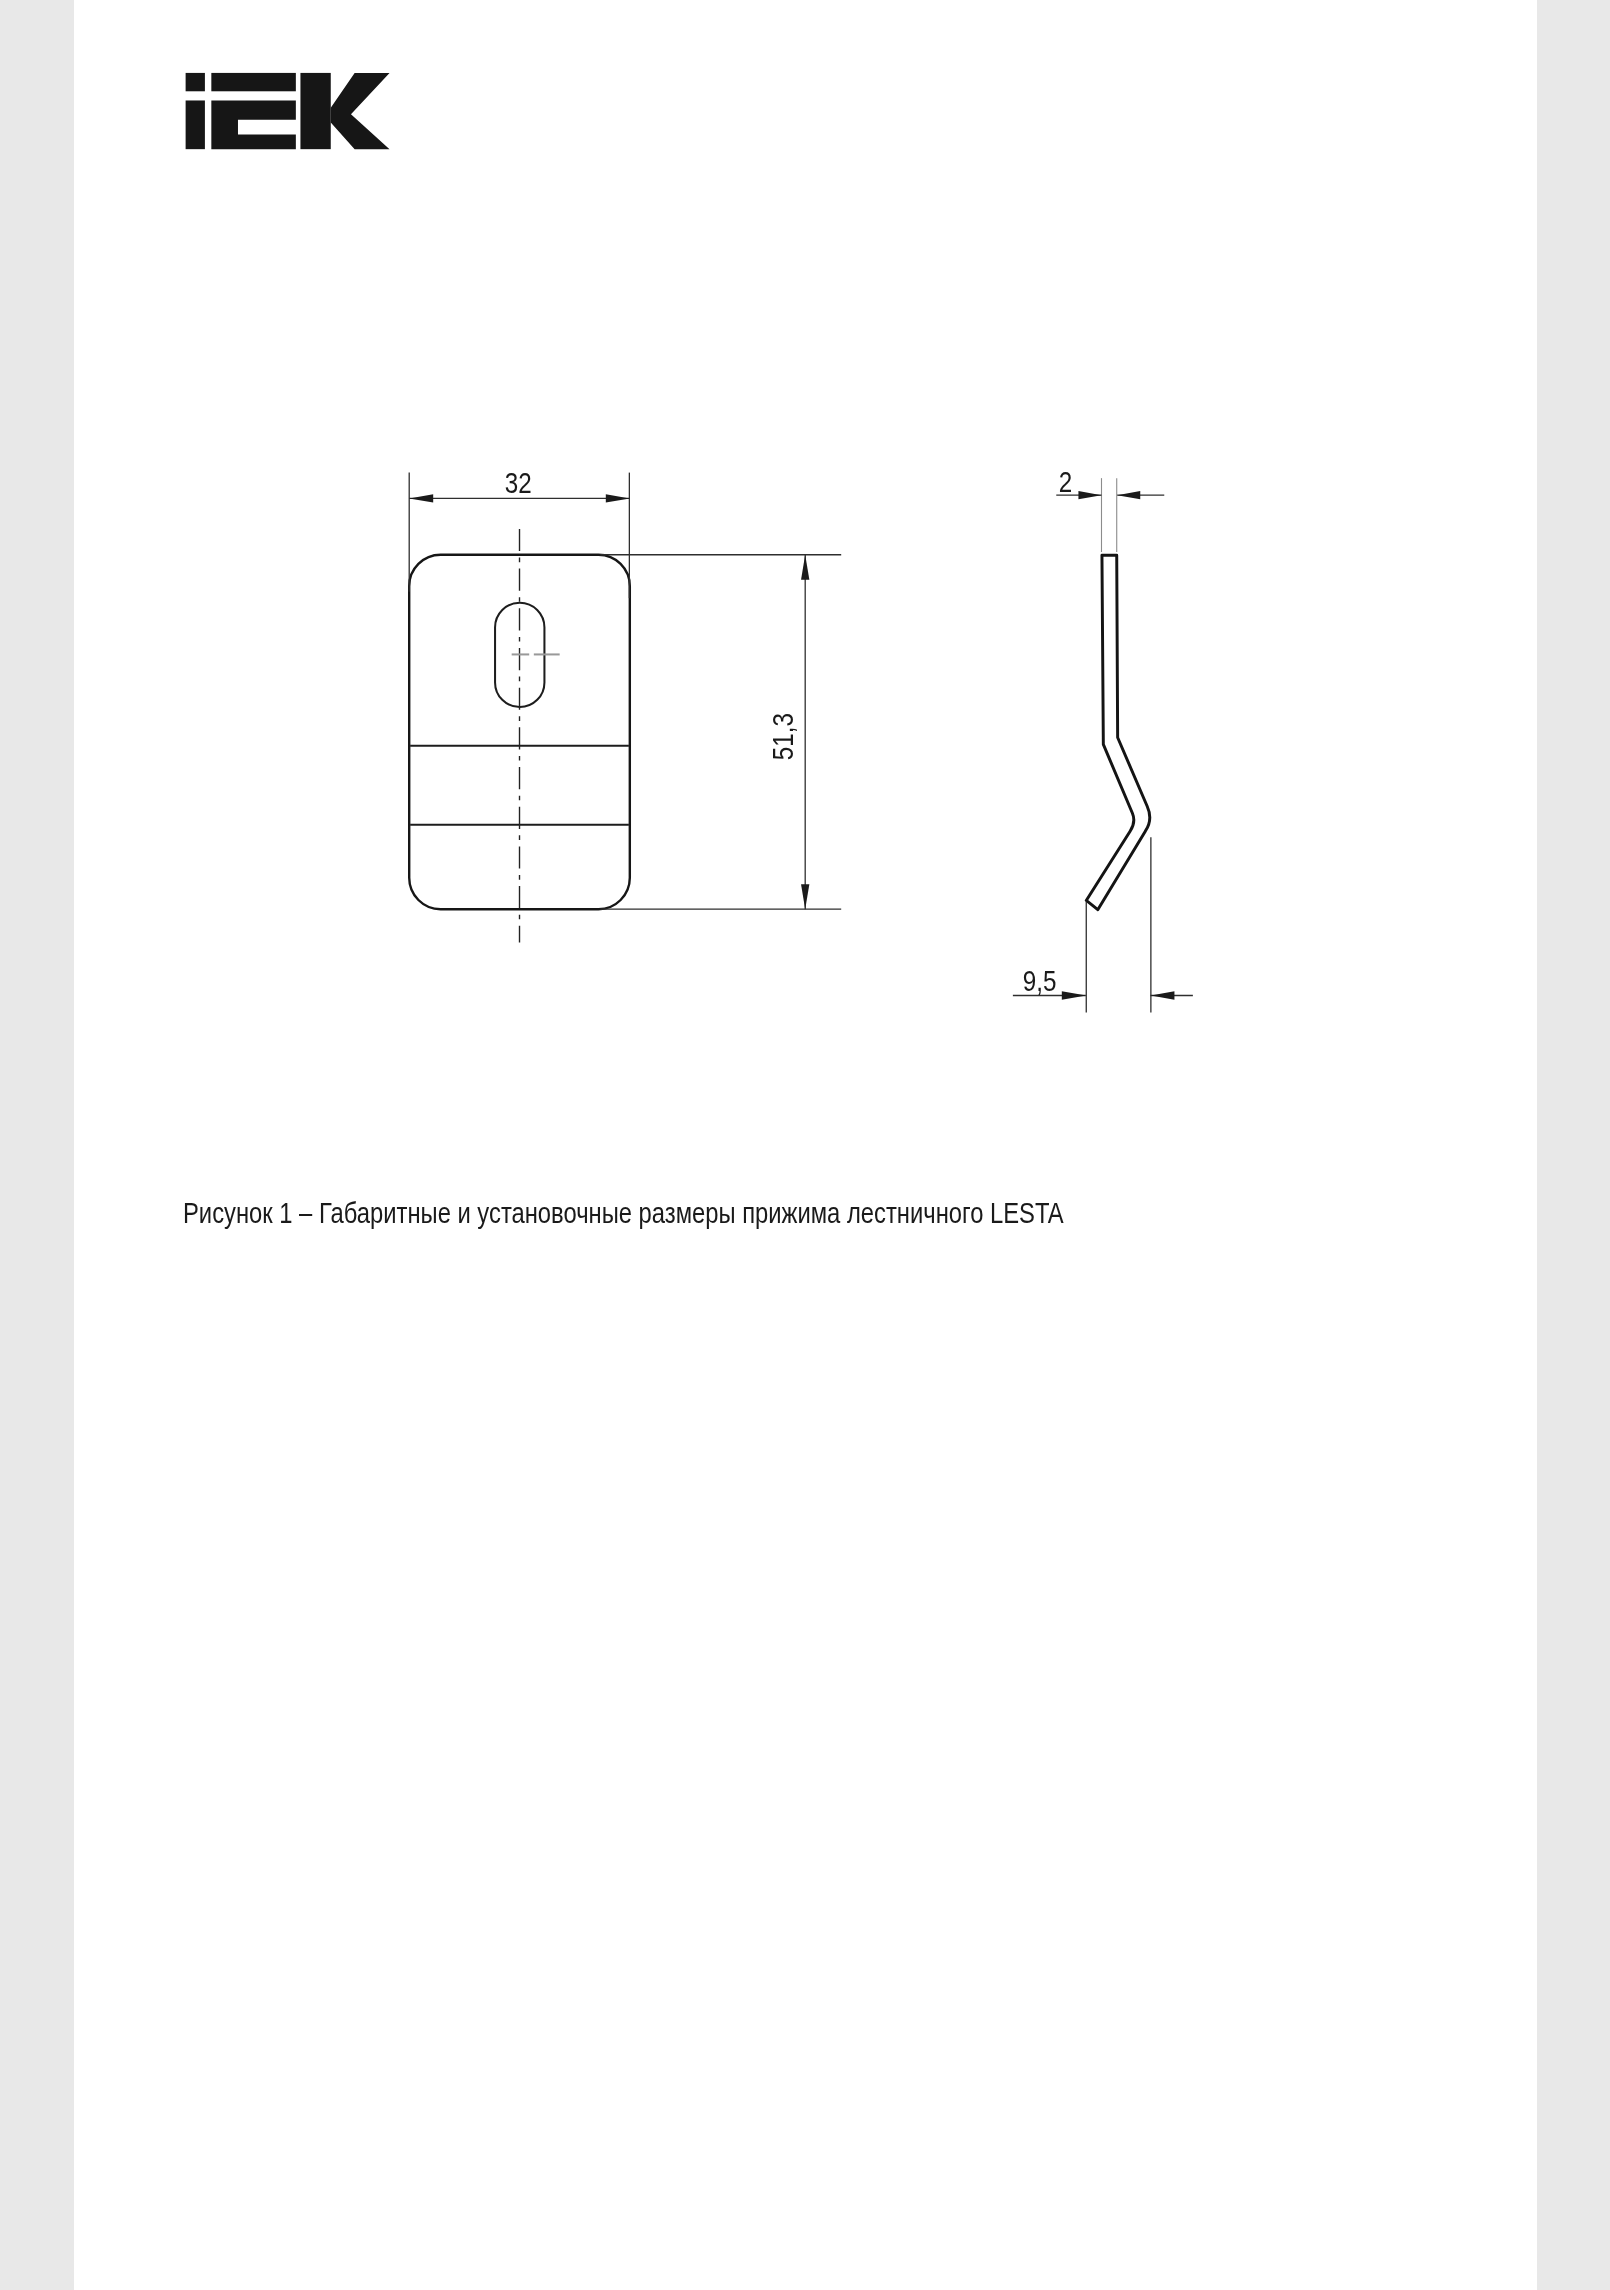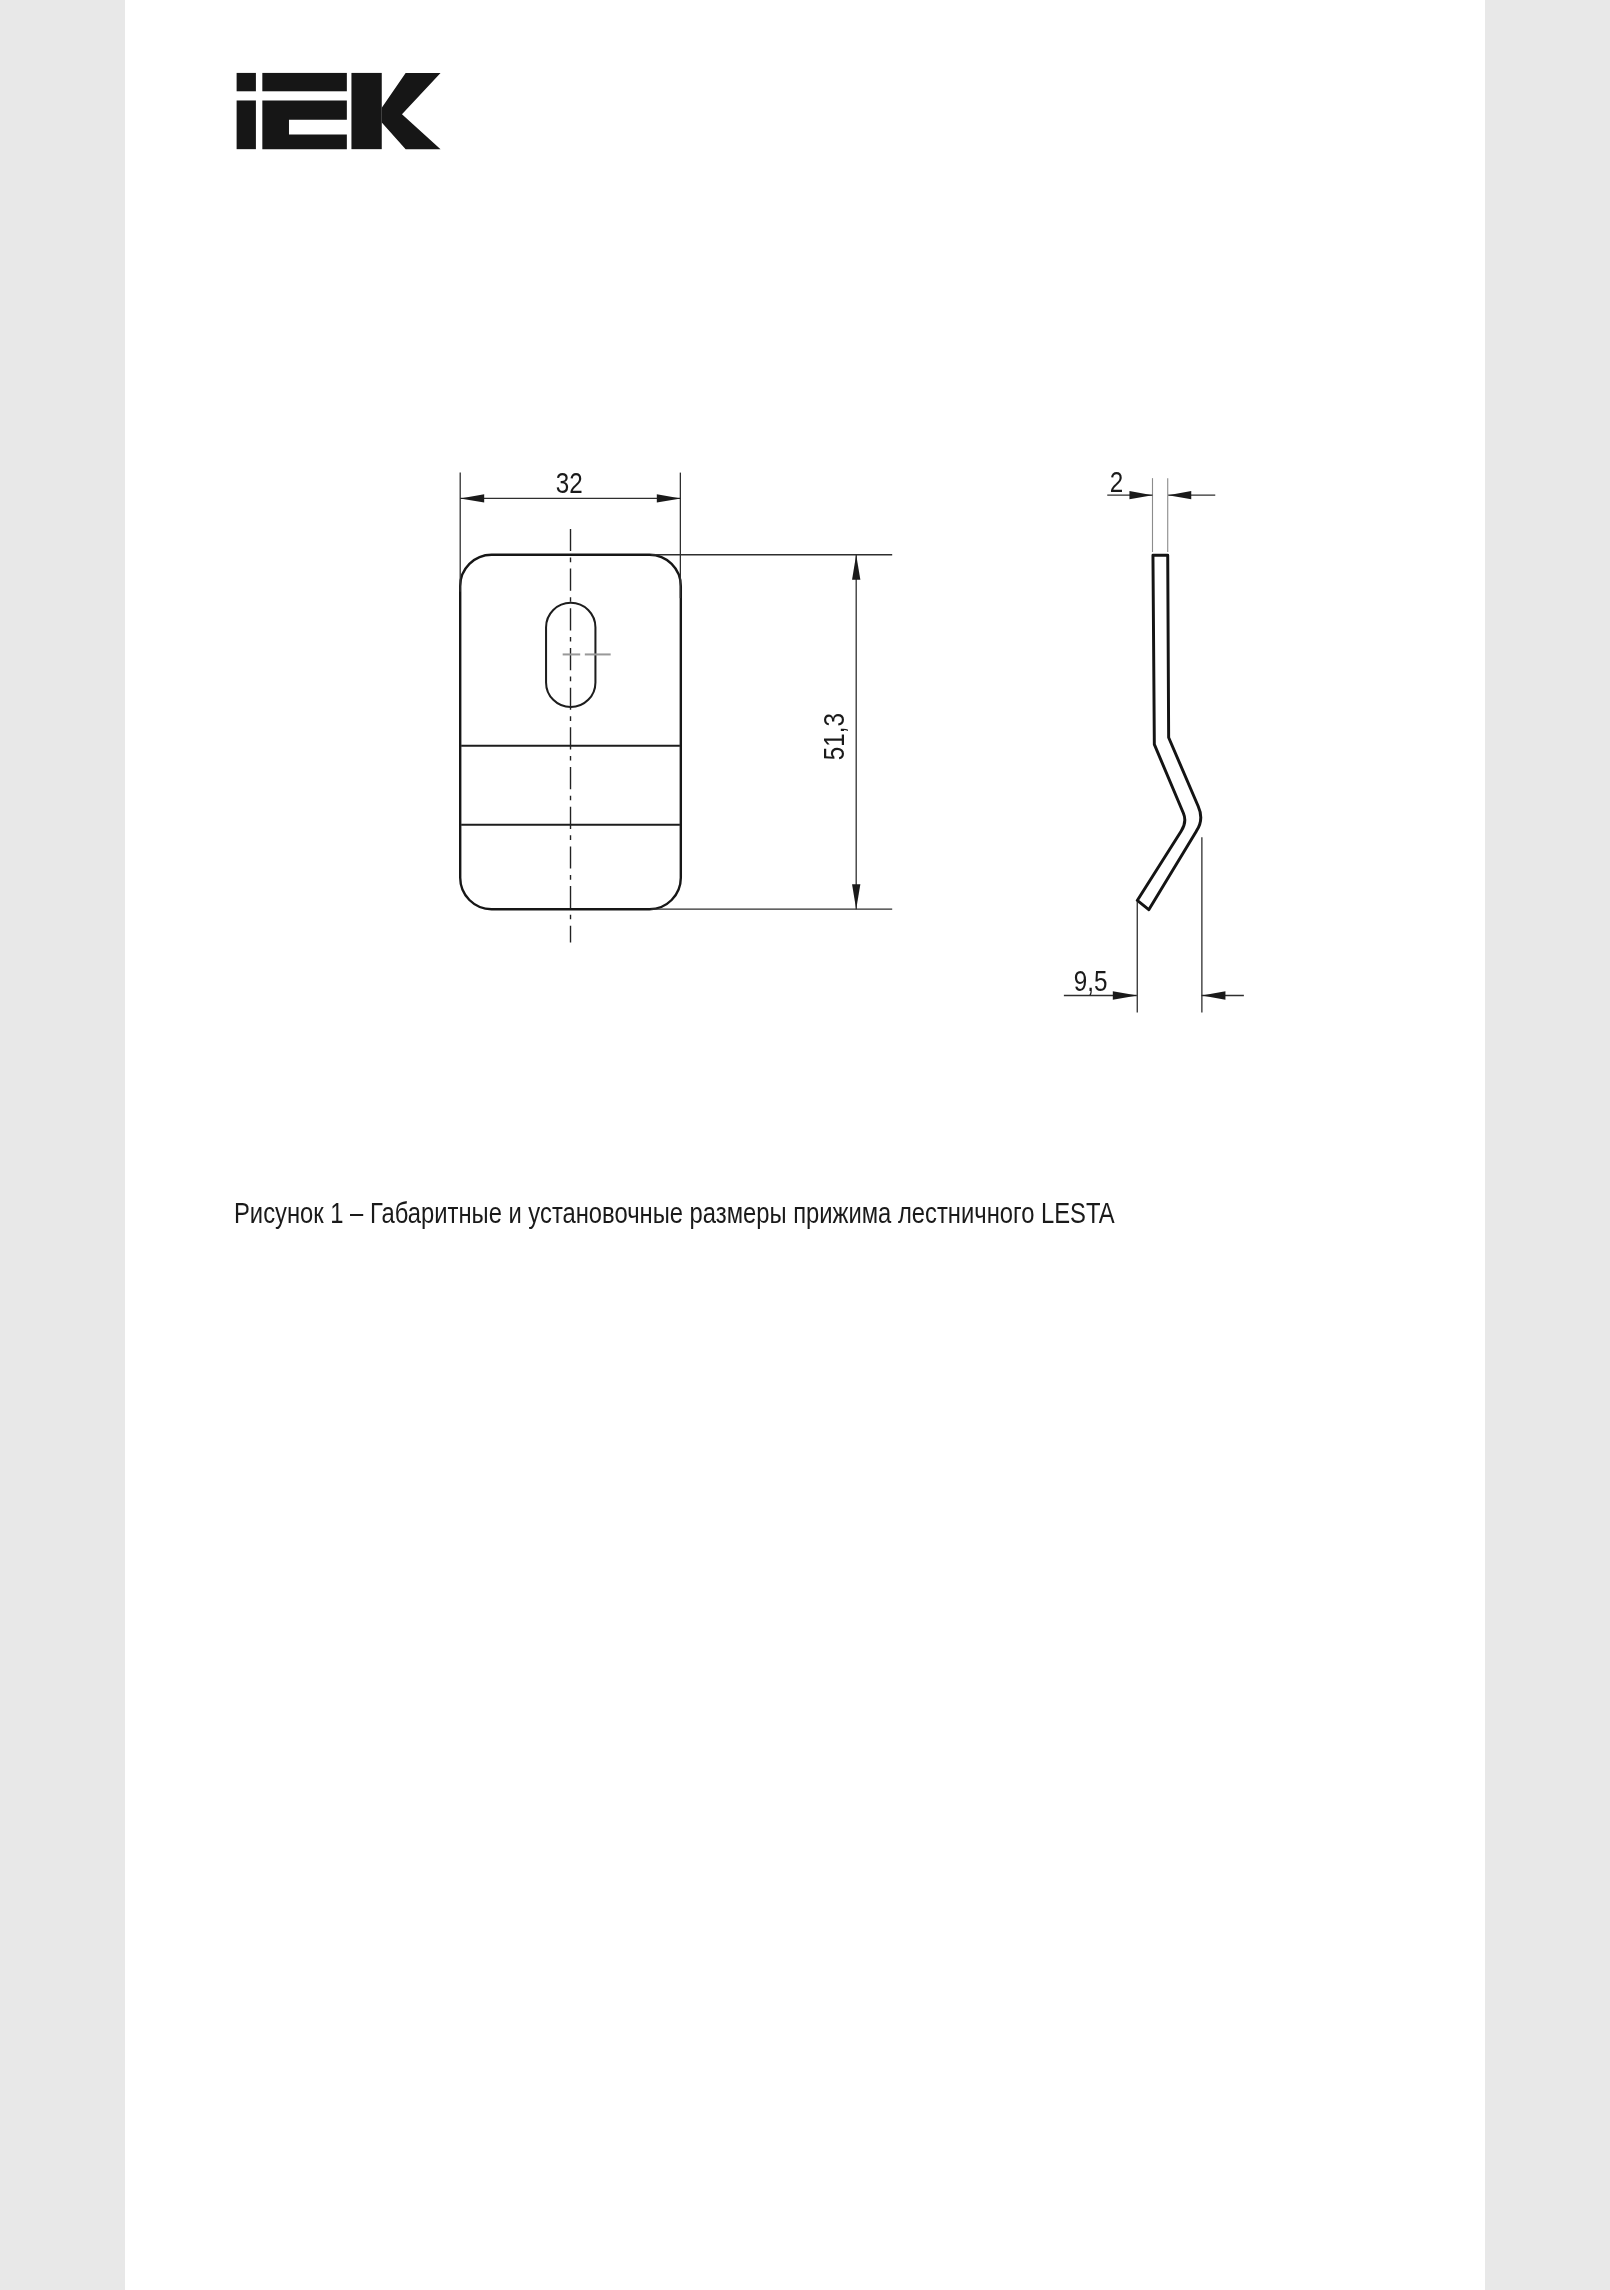--- a/index.html
+++ b/index.html
@@ -1,18 +1,18 @@
 <!DOCTYPE html>
 <html lang="ru" style="font-size:14.8px"><head>
 <meta charset="utf-8">
 <style>
   html,body{margin:0;padding:0;background:#e8e8e8;}
   .page{
     position:relative;
-    width:1360px;
+    width:1463px;
     height:2291px;
     background:#ffffff;
     font-family:"Liberation Sans",sans-serif;
     overflow:hidden;
     margin:0 auto;
   }
   .logo-svg{position:absolute;left:111px;top:72px;width:207px;height:79px;}
   .drawing-svg{position:absolute;left:0;top:0;width:1611px;height:2291px;}
   .dim-text{
     font-family:"Liberation Sans",sans-serif;

